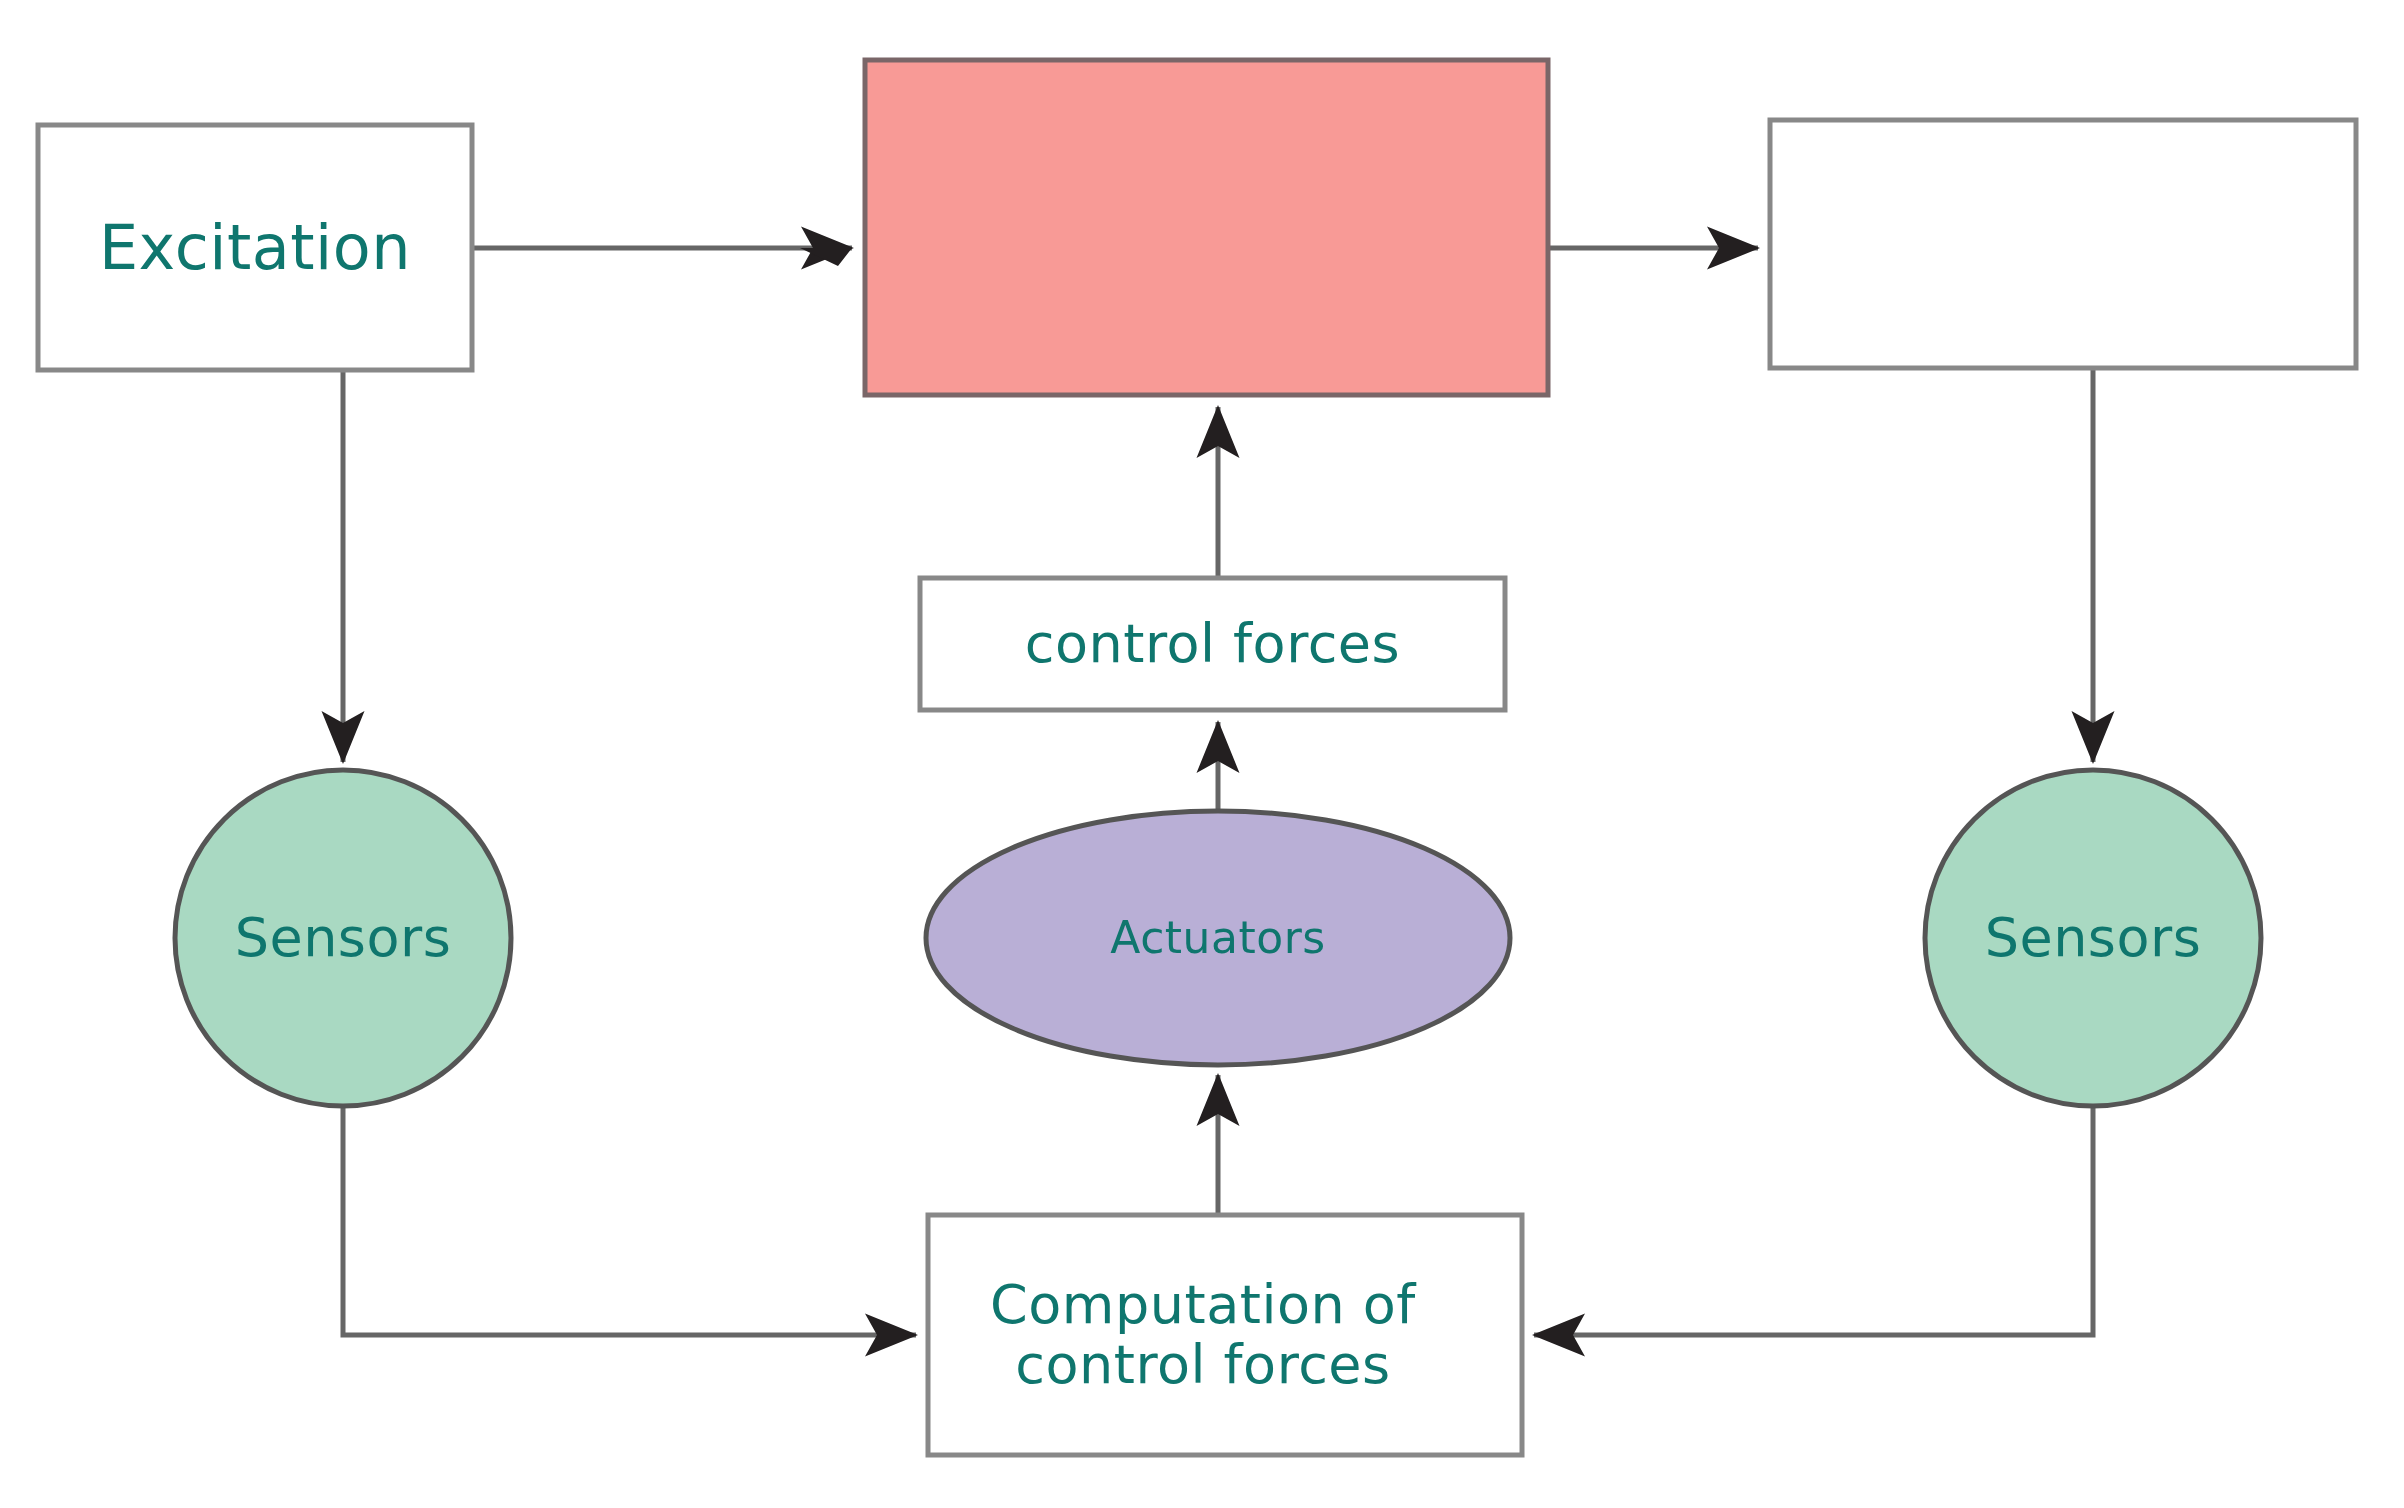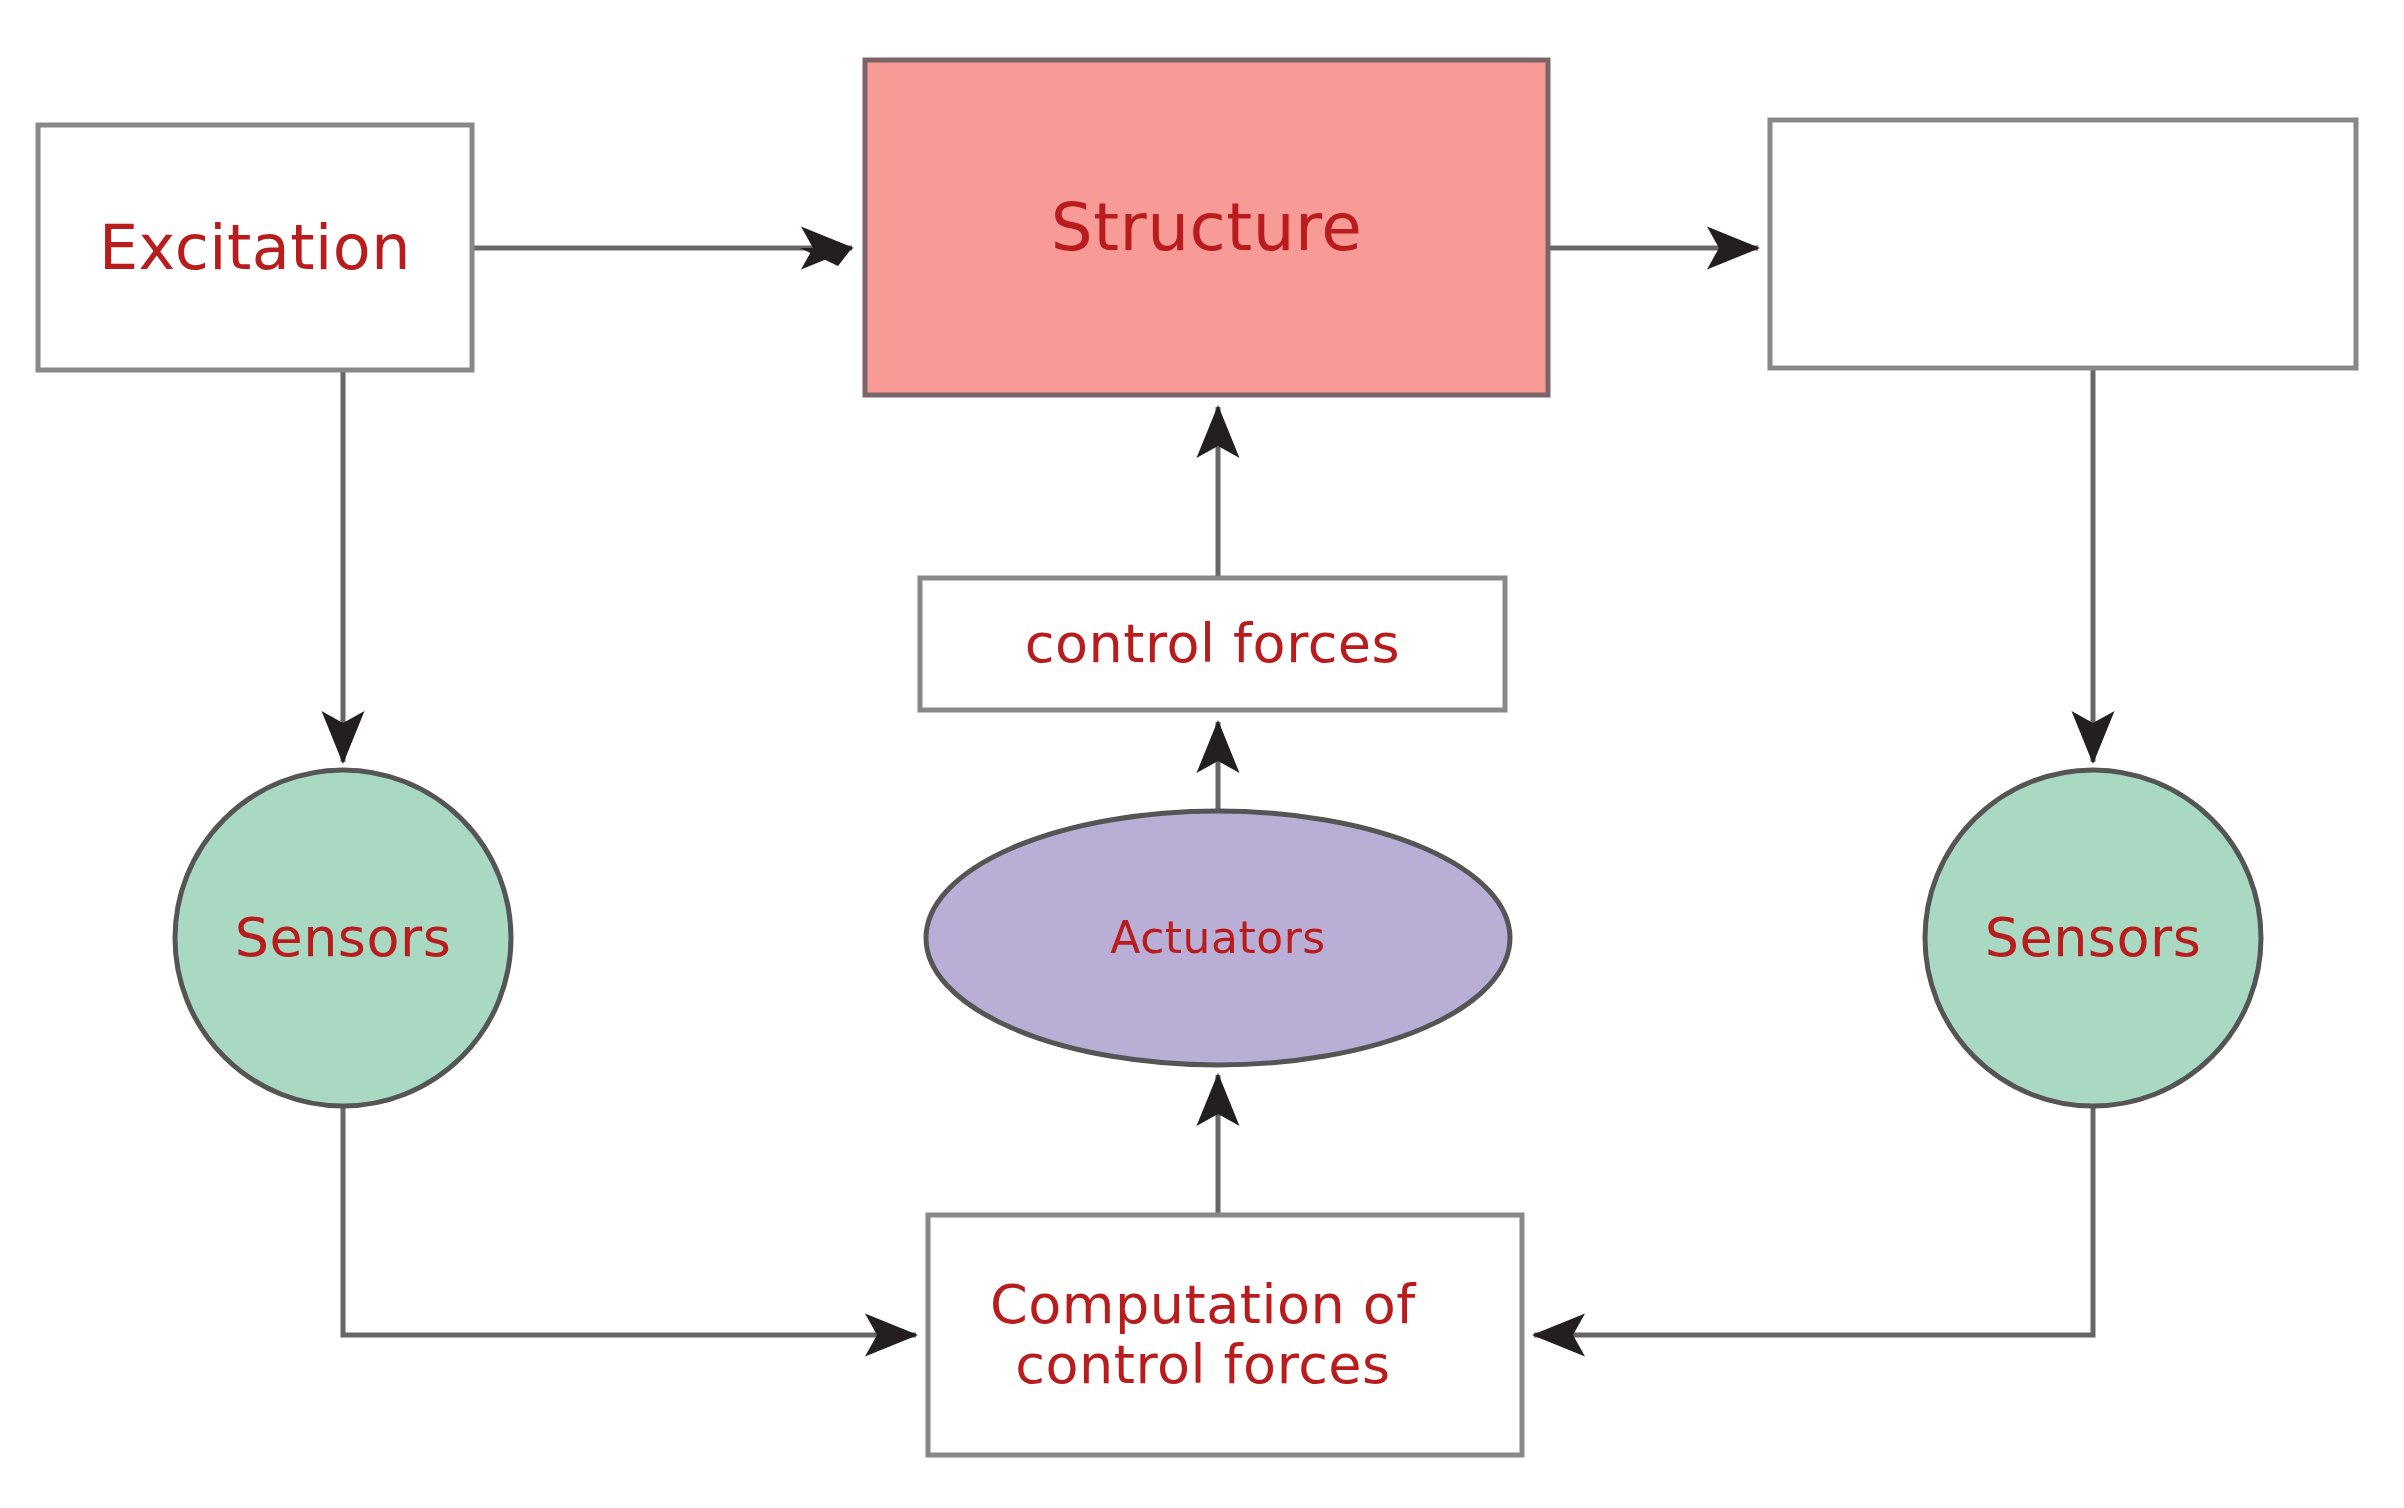--- a/index.html
+++ b/index.html
@@ -27,21 +27,21 @@
     width: 2404px;
     height: 1508px;
     display: block;
   }
   .node-label {
     position: absolute;
     display: flex;
     align-items: center;
     justify-content: center;
     text-align: center;
-    color: #b91c1c;
+    color: #0f766e;
     font-family: "DejaVu Sans", sans-serif;
     font-weight: 400;
     letter-spacing: 0.5px;
     pointer-events: none;
     white-space: pre-line;
     line-height: 1.12;
   }
   .lbl-excitation  { left: 38px;   top: 125px;  width: 434px; height: 245px; font-size: 62px; }
   .lbl-structure   { left: 865px;  top: 60px;   width: 683px; height: 335px; font-size: 66px; }
   .lbl-response    { left: 1770px; top: 120px;  width: 586px; height: 248px; font-size: 62px; }
@@ -100,21 +100,20 @@
 
     <rect x="928" y="1215" width="594" height="240" fill="#ffffff" stroke="#888888" stroke-width="5"></rect>
 
     <g fill="#231f20">
       <path d="M800,248 l52,0 l-14,-18 l14,18 l-14,18 Z"></path>
     </g>
   </svg>
 
   <div class="node-label lbl-excitation">Excitation</div>
 
-  <div class="node-label lbl-structure">Structure</div>
 
 
   <div class="node-label lbl-controlf">control forces</div>
 
   <div class="node-label lbl-sensors-l">Sensors</div>
 
   <div class="node-label lbl-actuators">Actuators</div>
 
   <div class="node-label lbl-sensors-r">Sensors</div>
 

